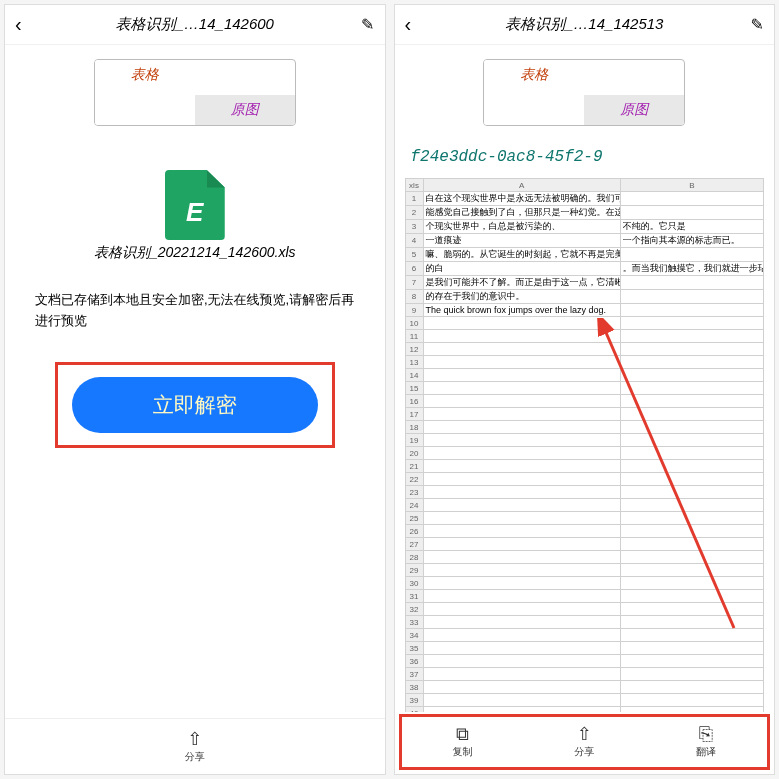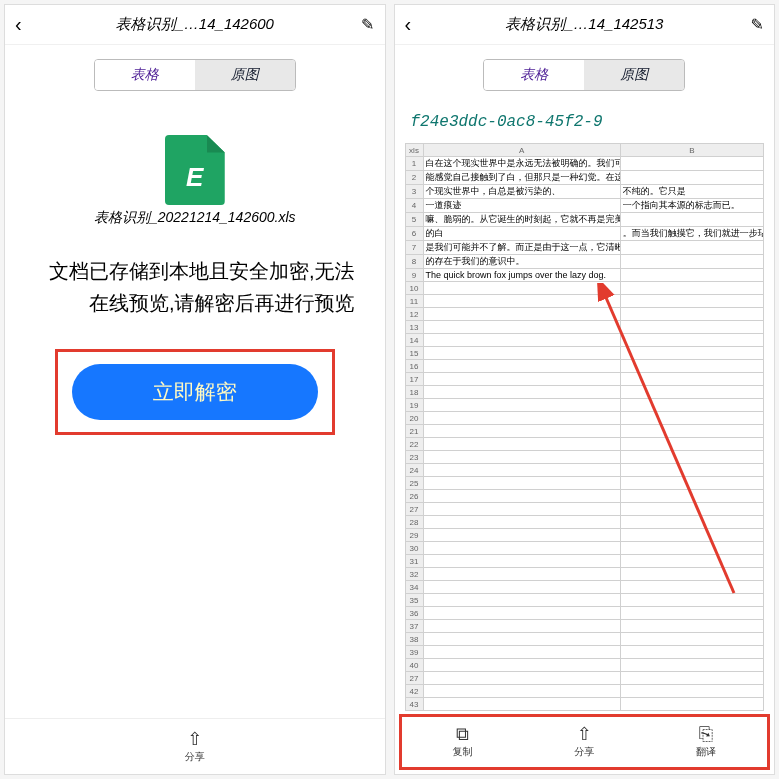--- a/index.html
+++ b/index.html
@@ -49,22 +49,22 @@
     border-radius: 4px;
     overflow: hidden;
   }
   .tab {
     width: 100px;
     text-align: center;
     padding: 6px 0;
     font-size: 14px;
     font-style: italic;
   }
-  .tab.active { background: #fff; color: #4c1d95; }
-  .tab.inactive { background: #e8e8e8; color: #0f172a; }
+  .tab.active { background: #fff; color: #c2410c; }
+  .tab.inactive { background: #e8e8e8; color: #a21caf; margin-top: 35px; }
   .content1 {
     flex: 1;
     display: flex;
     flex-direction: column;
     align-items: center;
     padding: 20px;
   }
   .xls-icon {
     width: 60px; height: 70px;
     margin-top: 10px;
@@ -82,22 +82,22 @@
     clip-path: polygon(0 0, 100% 100%, 0 100%);
   }
   .xls-icon .letter {
     position:absolute; bottom:12px; left:0; right:0;
     text-align:center; color:#fff; font-weight:bold; font-size:26px;
     font-style: italic;
   }
   .filename { margin-top: 4px; font-size: 14px; font-style: italic; }
   .msg {
     margin-top: 28px;
-    text-align: right;
-    font-size: 20px;
+    text-align: left;
+    font-size: 13px;
     line-height: 1.6;
     padding: 0 10px;
   }
   .action-wrap {
     margin-top: 30px;
     border: 3px solid #e23b2e;
     padding: 12px 14px;
     width: 280px;
   }
   .decrypt-btn {
@@ -382,20 +382,25 @@
             <td></td>
             <td></td>
           </tr>
           <tr>
             <td class="rowhead">31</td>
             <td></td>
             <td></td>
           </tr>
           <tr>
             <td class="rowhead">32</td>
+            <td></td>
+            <td></td>
+          </tr>
+          <tr>
+            <td class="rowhead">33</td>
             <td></td>
             <td></td>
           </tr>
           <tr>
             <td class="rowhead">34</td>
             <td></td>
             <td></td>
           </tr>
           <tr>
             <td class="rowhead">35</td>

